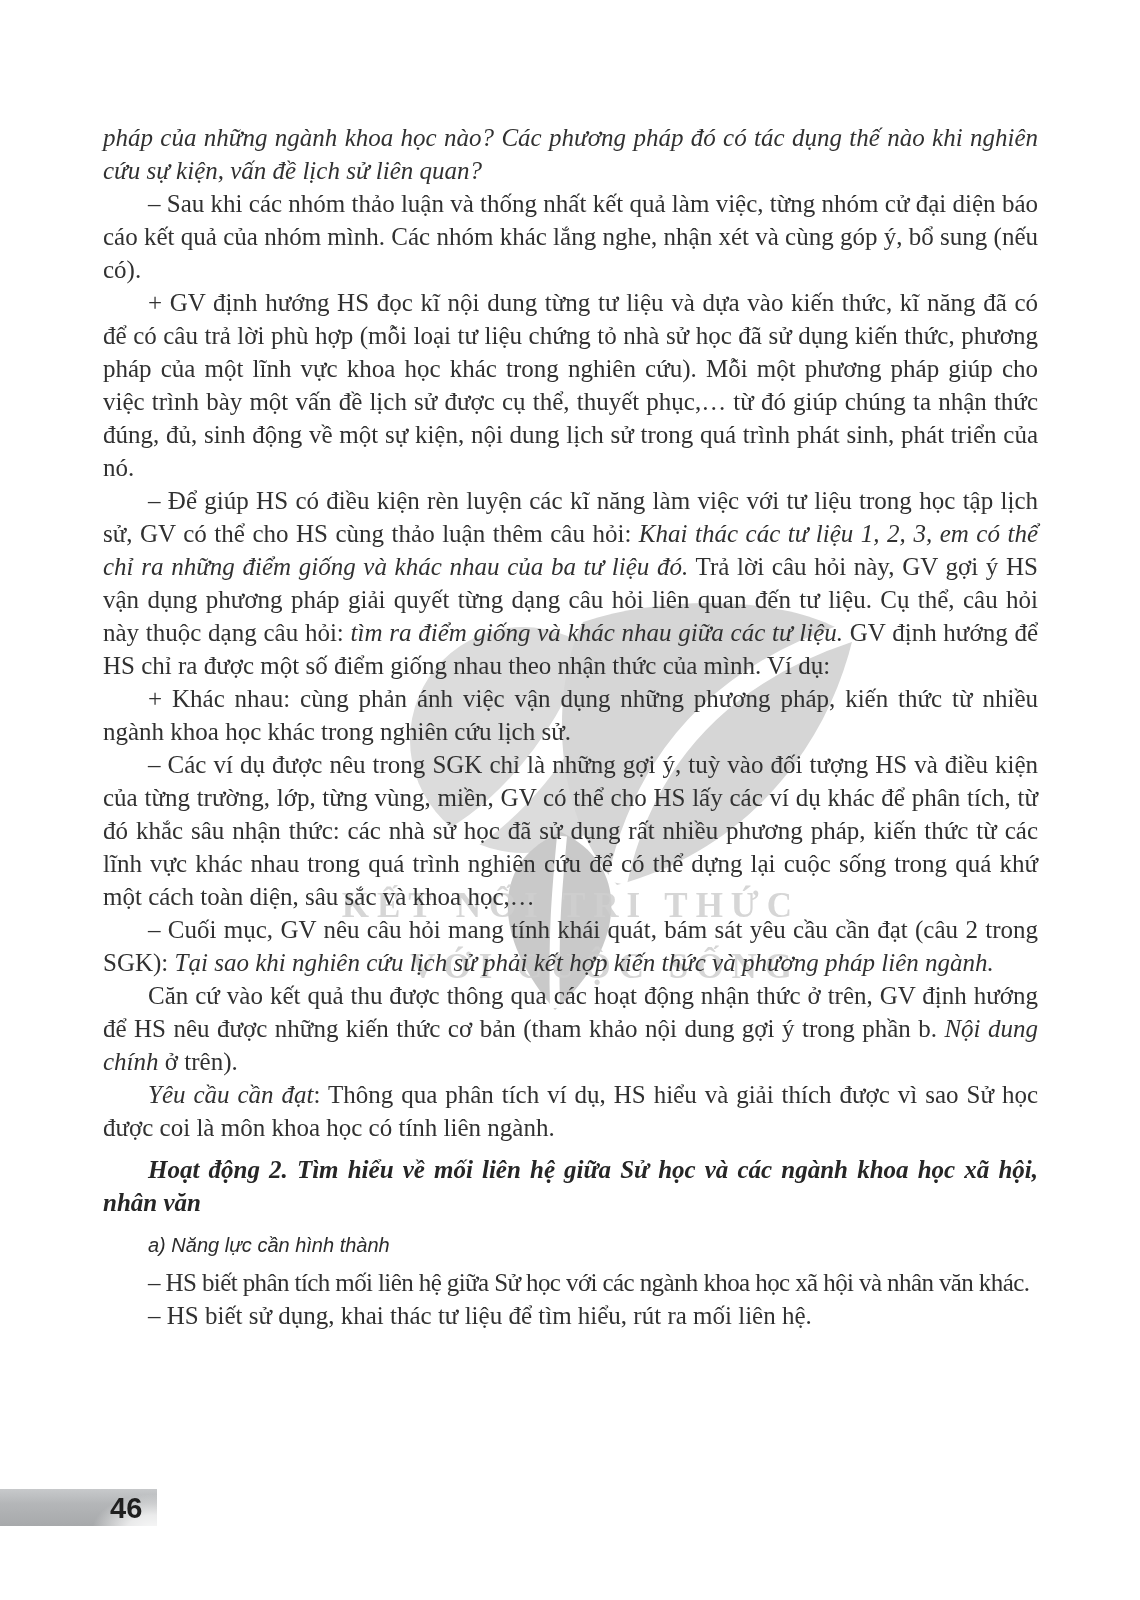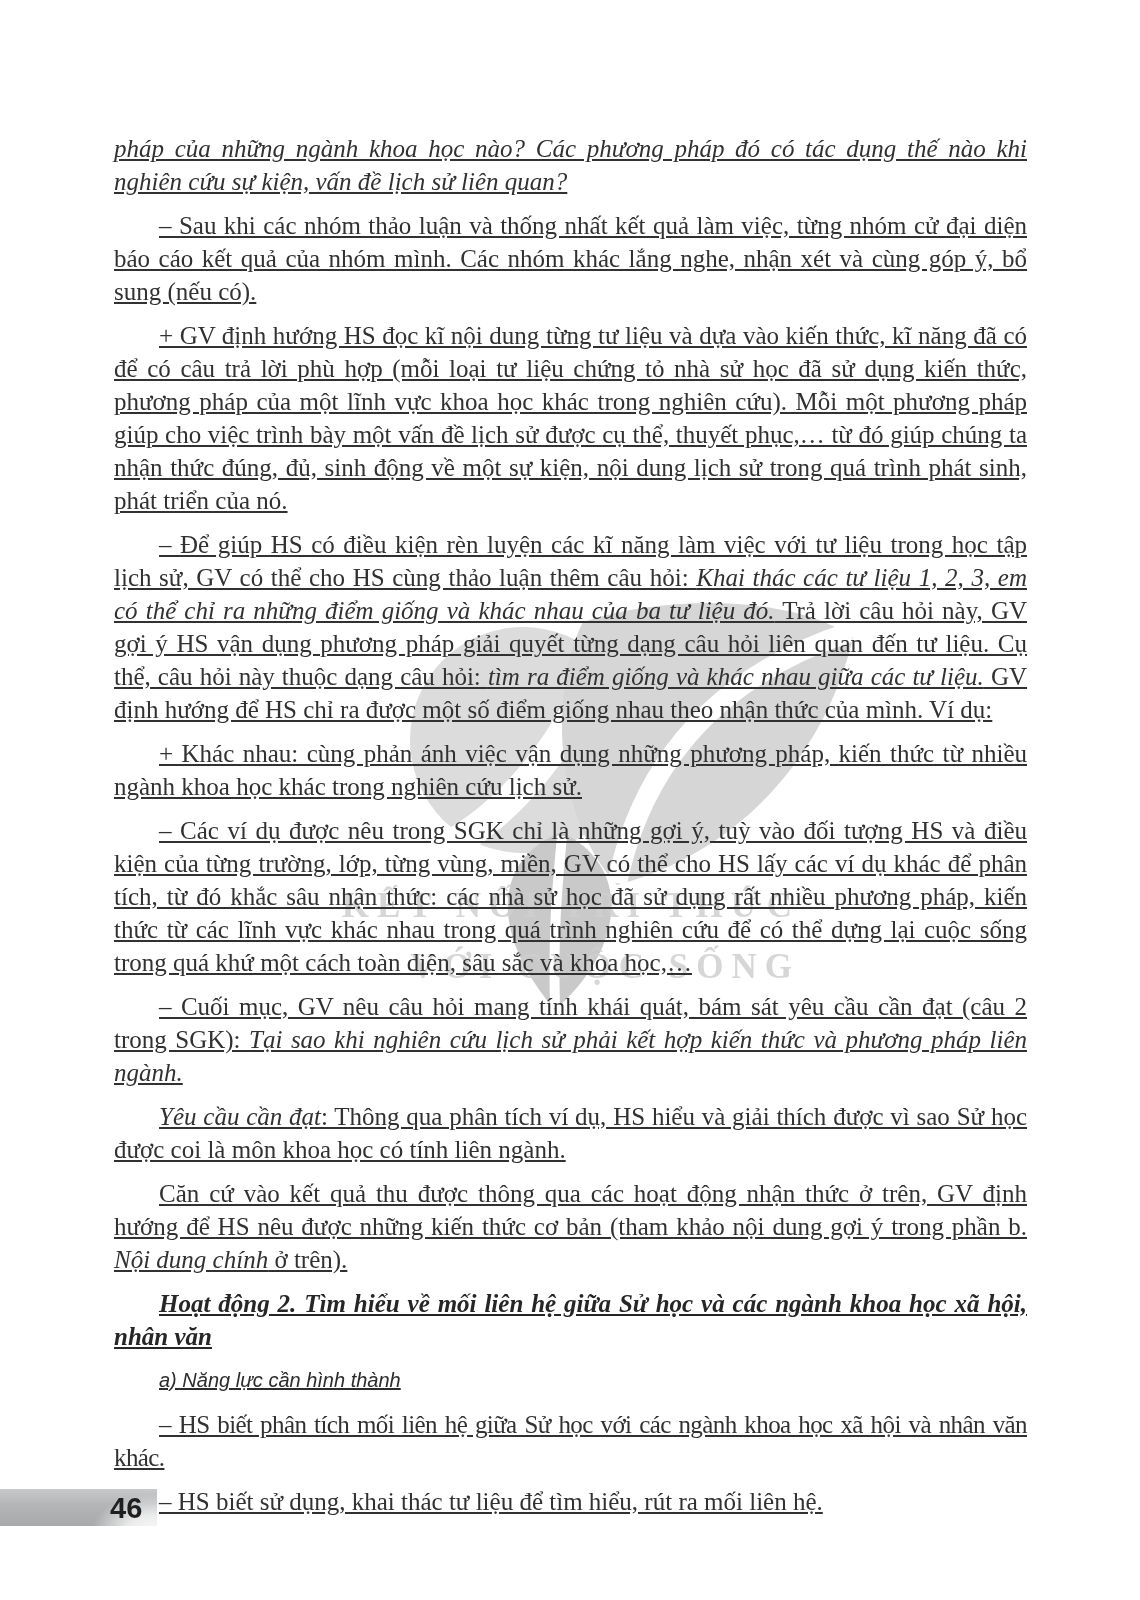--- a/index.html
+++ b/index.html
@@ -15,26 +15,25 @@
 
   
   .text-column {
     position: absolute;
     left: 103px;
     top: 121px;
     width: 935px;
     z-index: 2;
   }
   .para {
-    margin: 11px;
+    margin: 0;
     font-size: 25px;
     line-height: 33px;
     text-align: justify;
     text-indent: 45px;
-    text-decoration: underline;
   }
   .para.continue { text-indent: 0; }
   .seg.i  { font-style: italic; }
   .para.heading {
     font-weight: bold;
     font-style: italic;
     margin-top: 9px;
     color: #262626;
   }
   .para.sans-head {
@@ -134,23 +133,23 @@
 
     <p class="para"><span class="seg">– Để giúp HS có điều kiện rèn luyện các kĩ năng làm việc với tư liệu trong học tập lịch sử, GV có thể cho HS cùng thảo luận thêm câu hỏi: </span><span class="seg i">Khai thác các tư liệu 1, 2, 3, em có thể chỉ ra những điểm giống và khác nhau của ba tư liệu đó.</span><span class="seg"> Trả lời câu hỏi này, GV gợi ý HS vận dụng phương pháp giải quyết từng dạng câu hỏi liên quan đến tư liệu. Cụ thể, câu hỏi này thuộc dạng câu hỏi: </span><span class="seg i">tìm ra điểm giống và khác nhau giữa các tư liệu.</span><span class="seg"> GV định hướng để HS chỉ ra được một số điểm giống nhau theo nhận thức của mình. Ví dụ:</span></p>
 
     <p class="para"><span class="seg">+ Khác nhau: cùng phản ánh việc vận dụng những phương pháp, kiến thức từ nhiều ngành khoa học khác trong nghiên cứu lịch sử.</span></p>
 
 
     <p class="para"><span class="seg">– Các ví dụ được nêu trong SGK chỉ là những gợi ý, tuỳ vào đối tượng HS và điều kiện của từng trường, lớp, từng vùng, miền, GV có thể cho HS lấy các ví dụ khác để phân tích, từ đó khắc sâu nhận thức: các nhà sử học đã sử dụng rất nhiều phương pháp, kiến thức từ các lĩnh vực khác nhau trong quá trình nghiên cứu để có thể dựng lại cuộc sống trong quá khứ một cách toàn diện, sâu sắc và khoa học,…</span></p>
 
     <p class="para"><span class="seg">– Cuối mục, GV nêu câu hỏi mang tính khái quát, bám sát yêu cầu cần đạt (câu 2 trong SGK): </span><span class="seg i">Tại sao khi nghiên cứu lịch sử phải kết hợp kiến thức và phương pháp liên ngành.</span></p>
 
+    <p class="para"><span class="seg">Căn cứ vào kết quả thu được thông qua các hoạt động nhận thức ở trên, GV định hướng để HS nêu được những kiến thức cơ bản (tham khảo nội dung gợi ý trong phần b. </span><span class="seg i">Nội dung chính</span><span class="seg"> ở trên).</span></p>
+
     <p class="para"><span class="seg i">Yêu cầu cần đạt</span><span class="seg">: Thông qua phân tích ví dụ, HS hiểu và giải thích được vì sao Sử học được coi là môn khoa học có tính liên ngành.</span></p>
-
-    <p class="para"><span class="seg">Căn cứ vào kết quả thu được thông qua các hoạt động nhận thức ở trên, GV định hướng để HS nêu được những kiến thức cơ bản (tham khảo nội dung gợi ý trong phần b. </span><span class="seg i">Nội dung chính</span><span class="seg"> ở trên).</span></p>
 
     <p class="para heading"><span class="seg">Hoạt động 2. Tìm hiểu về mối liên hệ giữa Sử học và các ngành khoa học xã hội, nhân văn</span></p>
 
     <p class="para sans-head"><span class="seg">a) Năng lực cần hình thành</span></p>
 
     <p class="para tight gap-top"><span class="seg">– HS biết phân tích mối liên hệ giữa Sử học với các ngành khoa học xã hội và nhân văn khác.</span></p>
 
     <p class="para"><span class="seg">– HS biết sử dụng, khai thác tư liệu để tìm hiểu, rút ra mối liên hệ.</span></p>
 
   </div>

